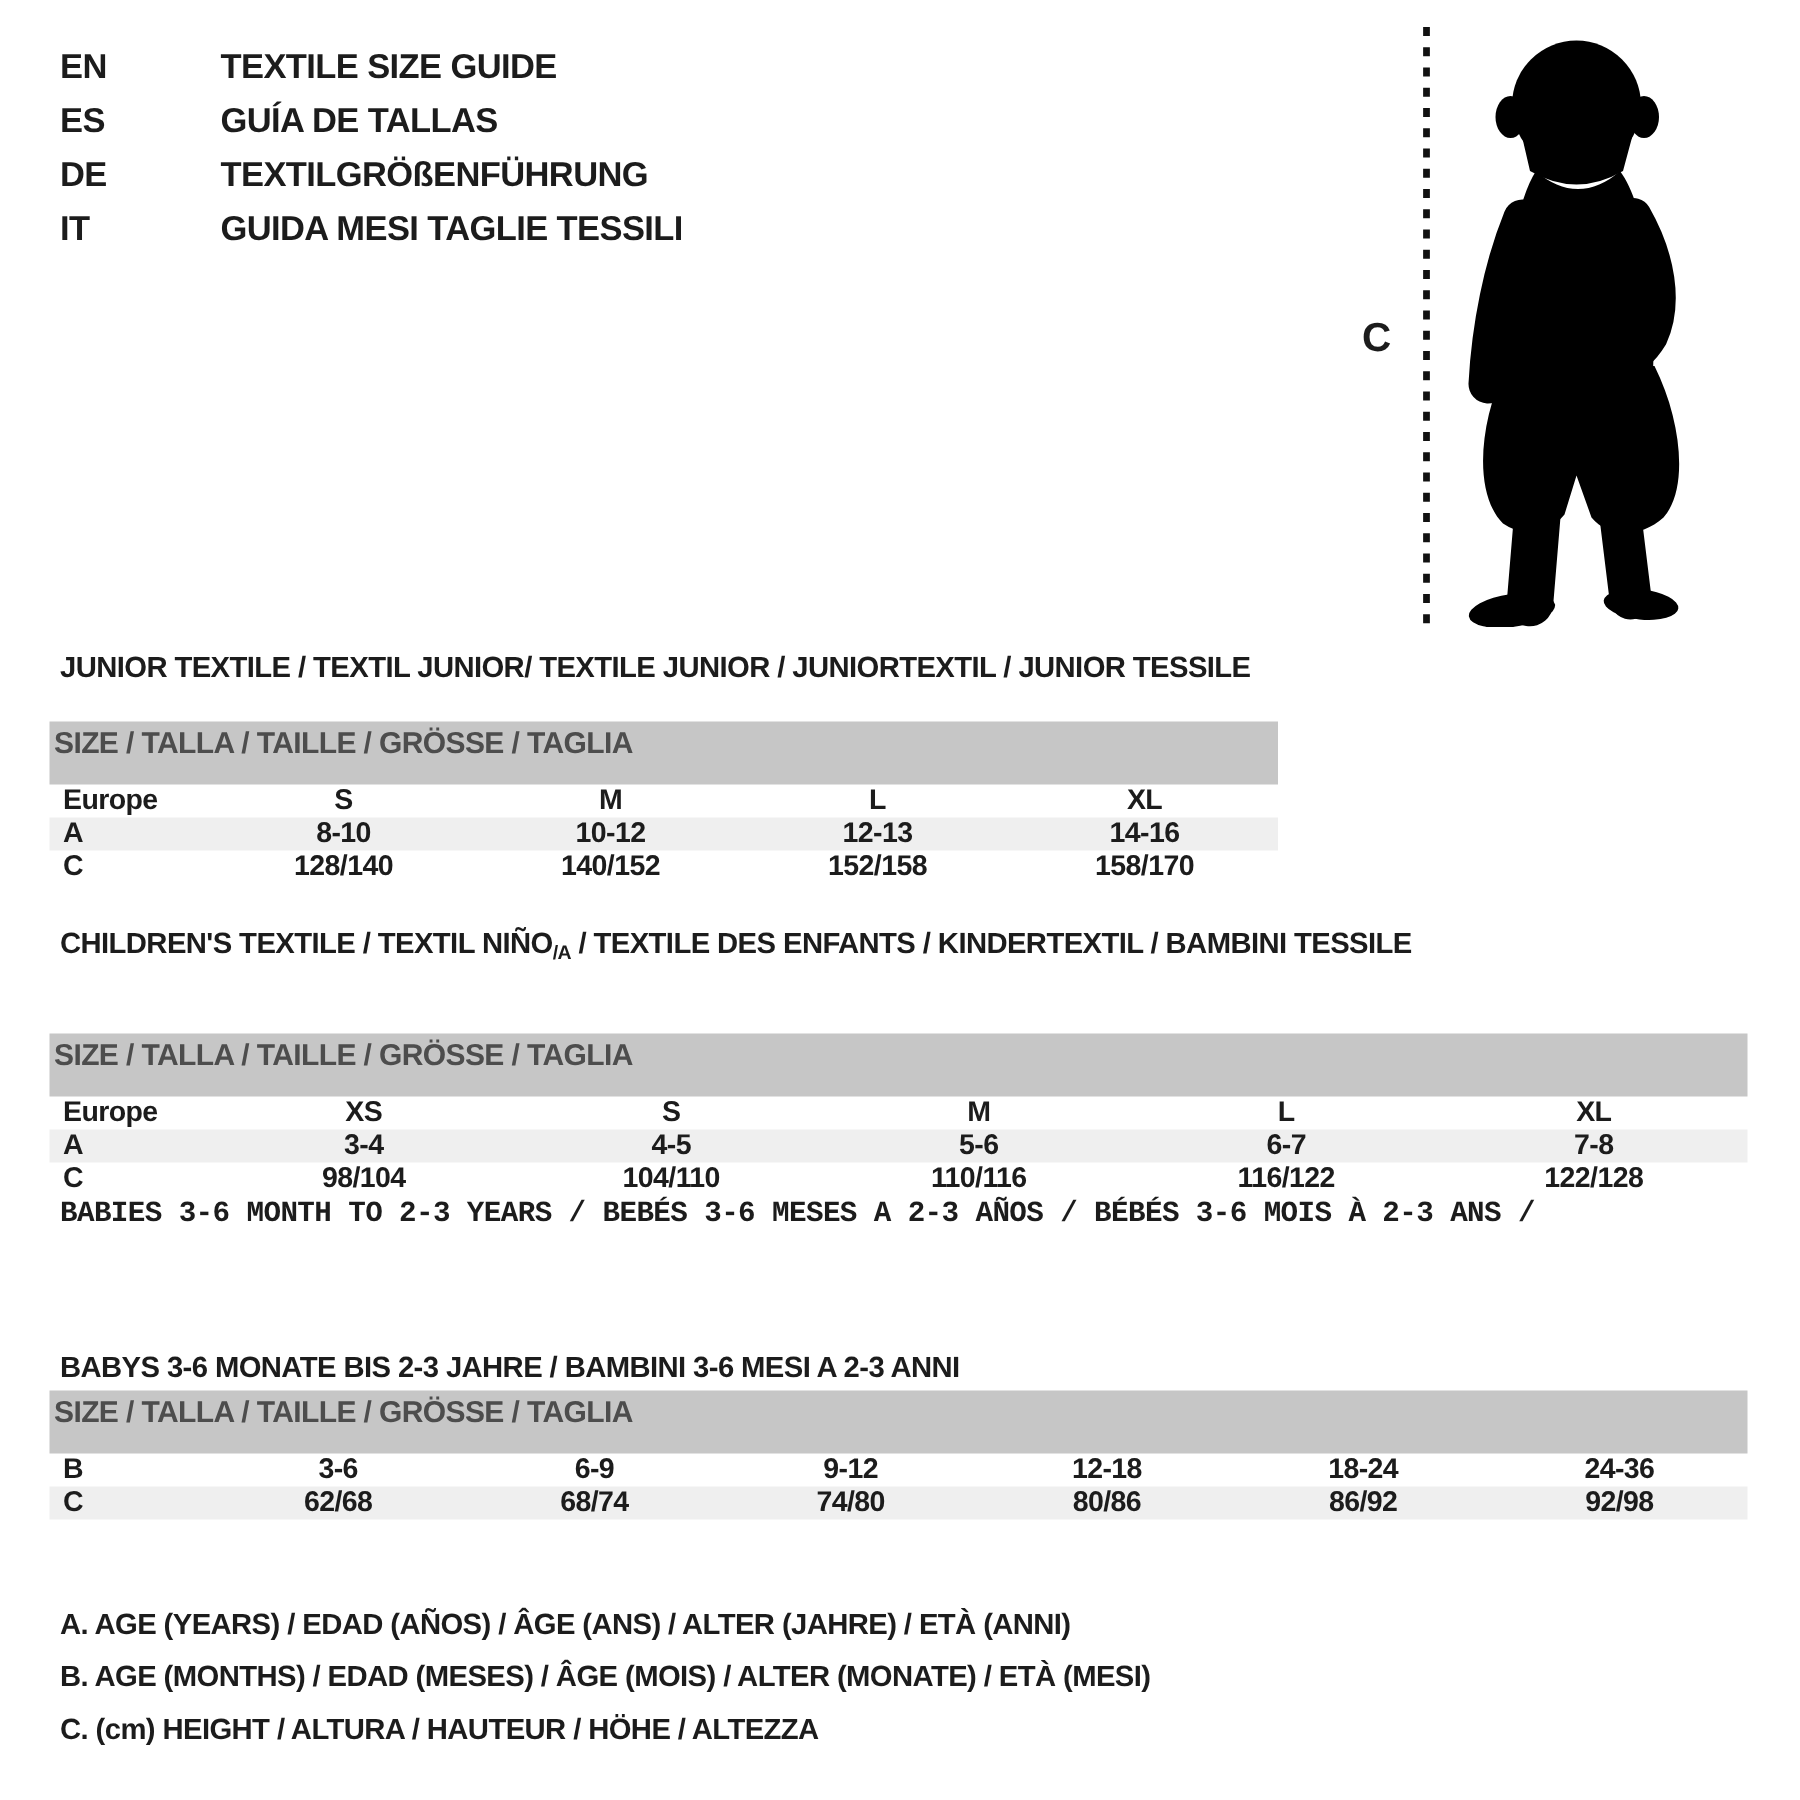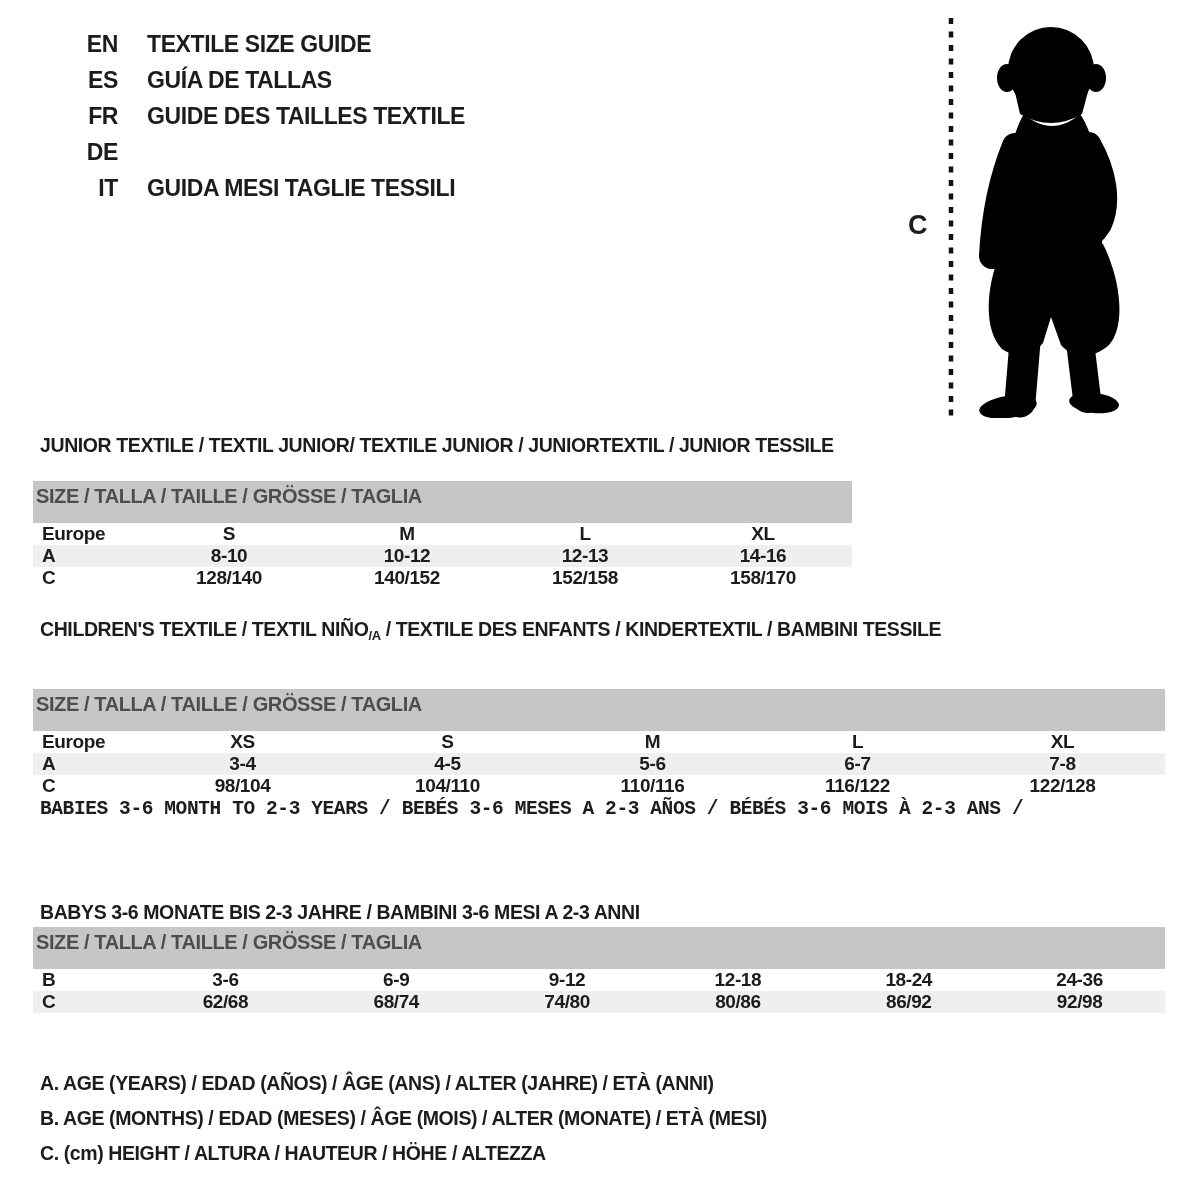--- a/index.html
+++ b/index.html
@@ -6,21 +6,21 @@
   html,body { width:1200px; height:1200px; background:#ffffff; overflow:hidden; }
   body {
     position:relative;
     font-family:"Liberation Sans","DejaVu Sans",sans-serif;
     font-weight:bold;
     color:var(--text,#1c1c1c);
     letter-spacing:-0.4px;
   }
 
   
-  .lang-block { position:absolute; left:40px; top:26px;text-align:right; }
+  .lang-block { position:absolute; left:40px; top:26px; }
   .lang-row { display:flex; height:36px; align-items:center; font-size:23px; }
   .lang-code { width:78px; }
   .lang-title { white-space:nowrap;margin-left:29px; }
 
   
   .figure { position:absolute; left:900px; top:14px; width:260px; height:408px; }
   .measure-line { position:absolute; left:46px; top:2px; }
   .measure-label { position:absolute; left:8px; top:196px; font-size:27px; }
   .toddler { position:absolute; left:62px; top:4px; }
 
@@ -54,25 +54,22 @@
 <div class="lang-block">
   <div class="lang-row">
     <span class="lang-code">EN</span>
     <span class="lang-title">TEXTILE SIZE GUIDE</span>
   </div>
   <div class="lang-row">
     <span class="lang-code">ES</span>
     <span class="lang-title">GUÍA DE TALLAS</span>
   </div>
   <div class="lang-row">
-    <span class="lang-code">FR</span>
-    <span class="lang-title">GUIDE DES TAILLES TEXTILE</span>
-  </div>
-  <div class="lang-row">
     <span class="lang-code">DE</span>
+    <span class="lang-title">TEXTILGRÖßENFÜHRUNG</span>
   </div>
   <div class="lang-row">
     <span class="lang-code">IT</span>
     <span class="lang-title">GUIDA MESI TAGLIE TESSILI</span>
   </div>
 </div>
 
 <div class="figure">
   <span class="measure-label">C</span>
   <svg class="measure-line" width="10" height="404" viewBox="0 0 10 404">

